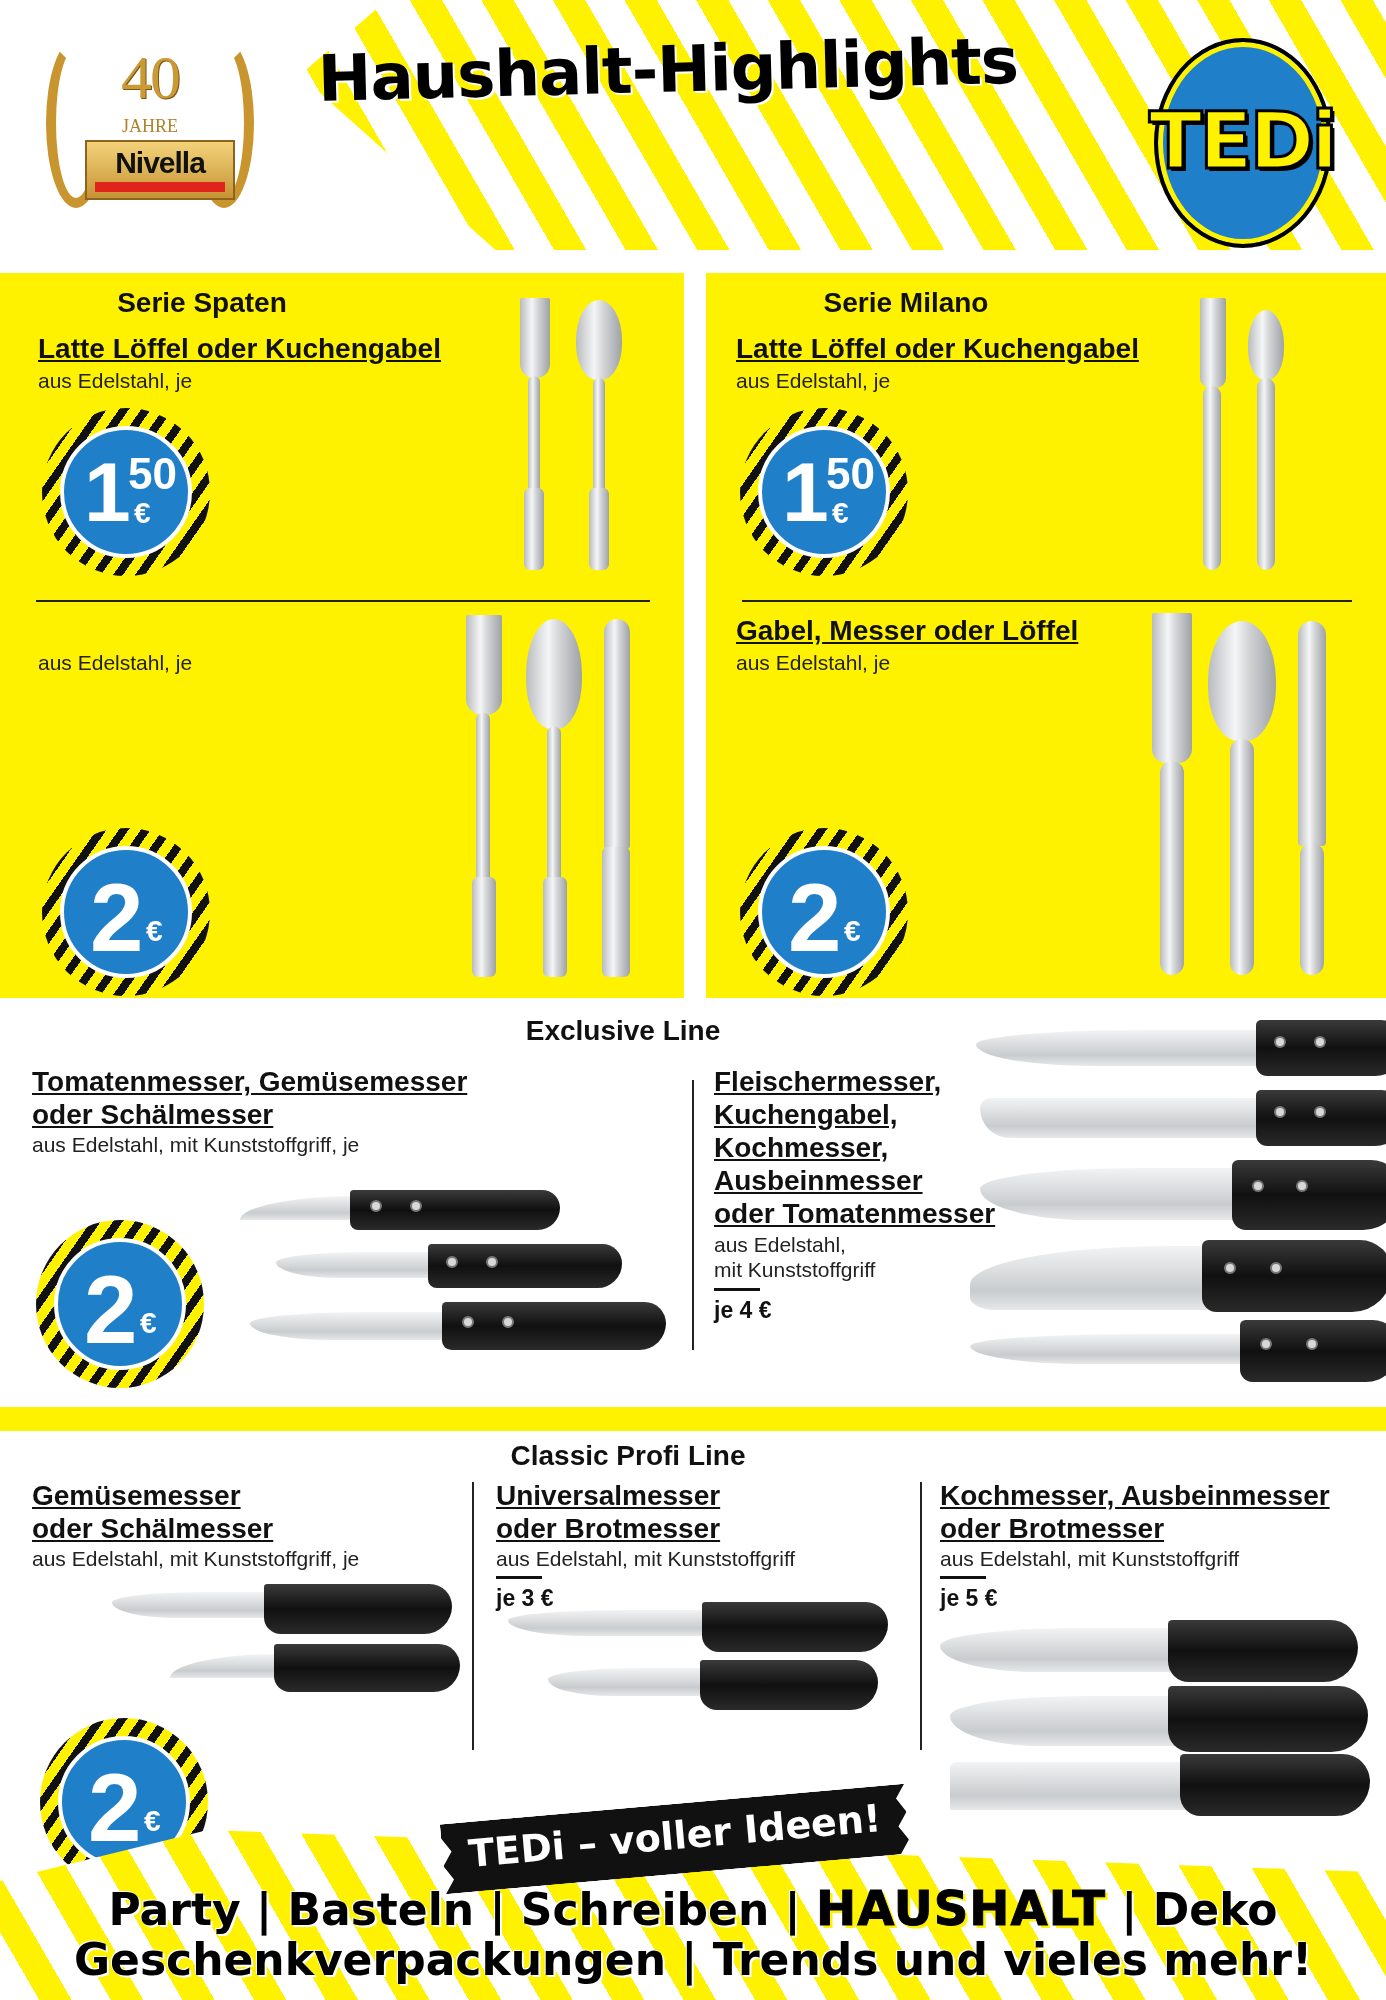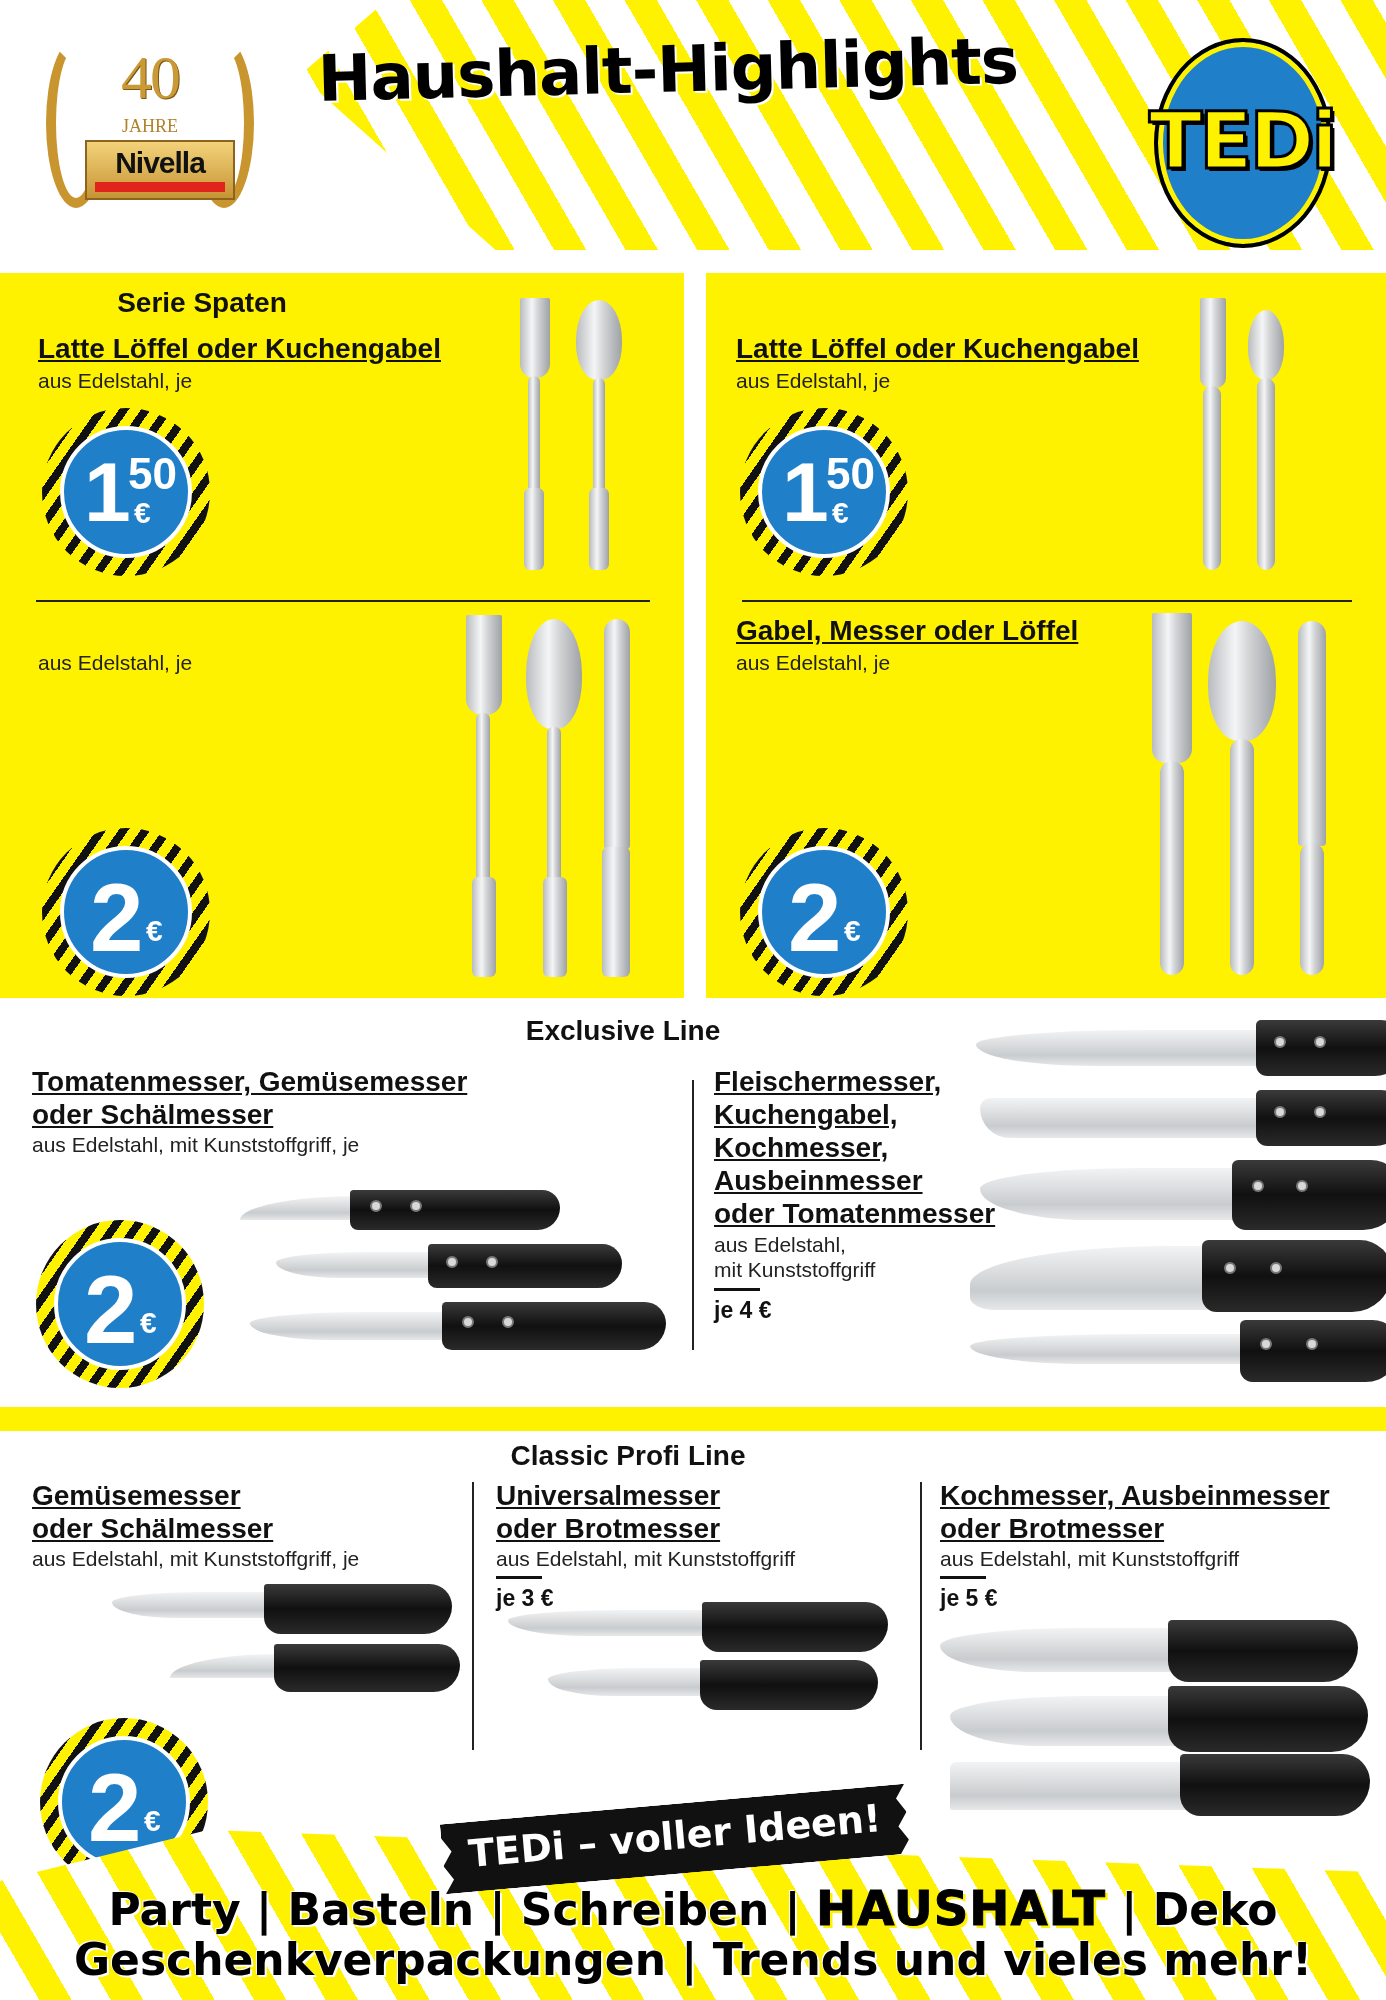--- a/index.html
+++ b/index.html
@@ -148,20 +148,21 @@
     <div class="handle silver" style="left:16px;top:262px;width:24px;height:100px"></div>
     <div class="spoon-head silver" style="left:70px;top:4px;width:56px;height:110px"></div>
     <div class="handle silver" style="left:91px;top:112px;width:14px;height:156px"></div>
     <div class="handle silver" style="left:87px;top:262px;width:24px;height:100px"></div>
     <div class="knife-blade silver" style="left:148px;top:4px;width:26px;height:230px"></div>
     <div class="handle silver" style="left:146px;top:232px;width:28px;height:130px"></div>
   </div>
 </div>
 
 <div class="panel right">
+  <div class="series-title">Serie Milano</div>
 
   <div class="prod-name" style="top:60px;left:30px">Latte Löffel oder Kuchengabel</div>
   <div class="prod-desc" style="top:96px;left:30px">aus Edelstahl, je</div>
 
   <div class="badge b-150" style="left:34px;top:135px">
     <div class="badge-inner">
       <span class="badge-main">1</span>
       <span class="badge-cents">50</span>
       <span class="badge-euro">€</span>
     </div>

